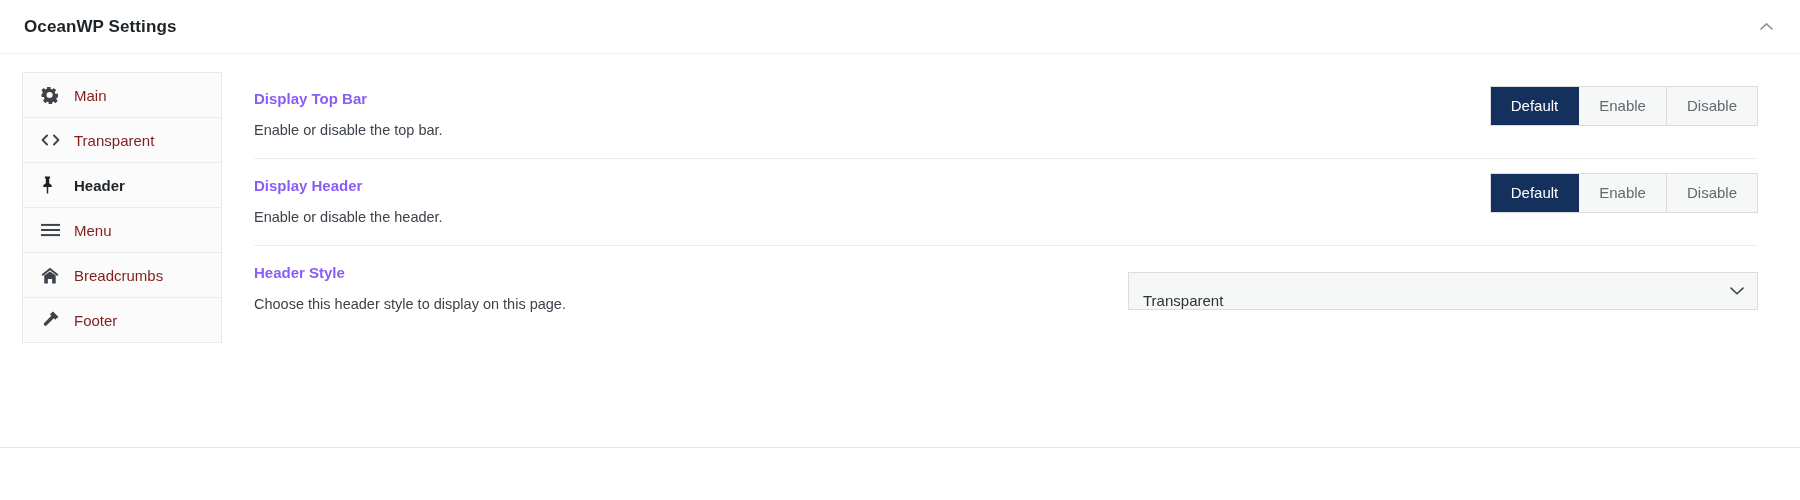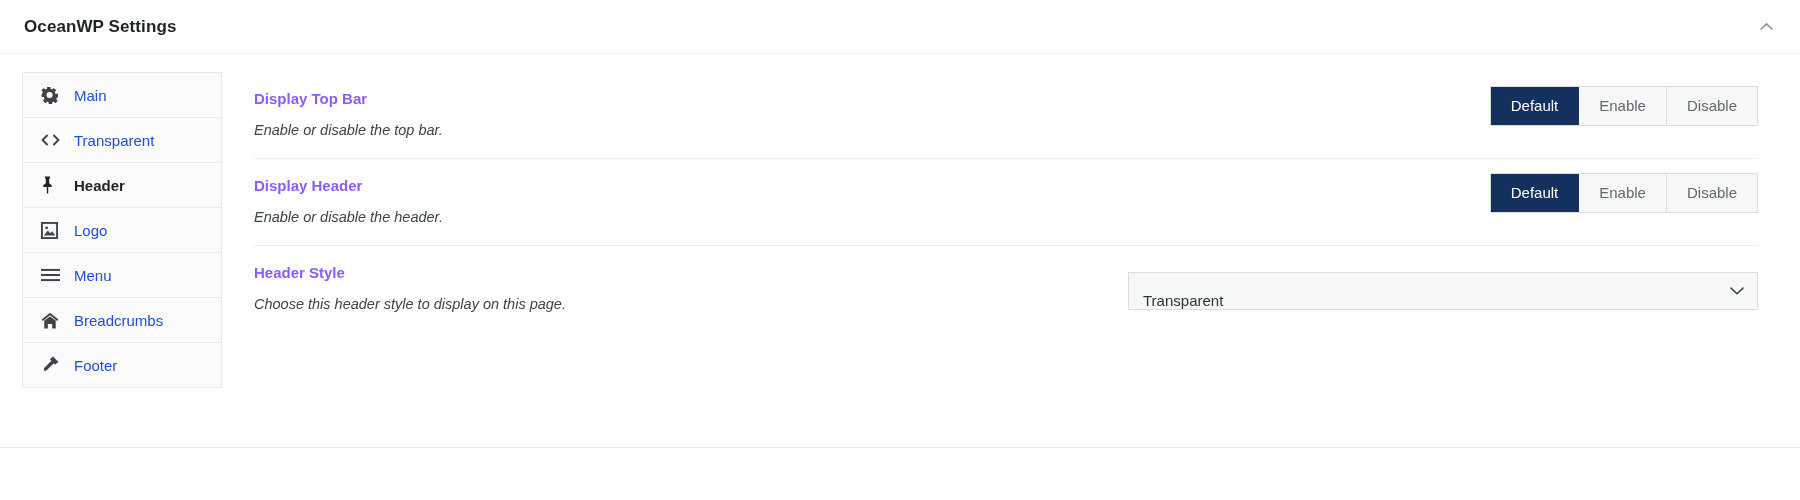--- a/index.html
+++ b/index.html
@@ -88,21 +88,21 @@
     height: 20px;
     display: flex;
     align-items: center;
     justify-content: flex-start;
     color: #3c434a;
     margin-right: 11px;
   }
   .nav-icon svg { display: block; }
   .nav-label {
     font-size: 15px;
-    color: #1d4ed8;
+    color: #7f1d1d;
     line-height: 1;
   }
   .nav-item.is-active .nav-label {
     font-weight: bold;
     color: #1d2327;
   }
   .nav-item.is-active .nav-icon { color: #1d2327; }
 
   
   .panel {
@@ -126,21 +126,20 @@
     font-weight: bold;
     color: #8b5cf6;
     margin: 4px 0 13px 0;
     line-height: 1.2;
   }
   .field-desc {
     font-size: 14.5px;
     color: #3c434a;
     margin: 0;
     line-height: 1.3;
-    font-style: italic;
   }
 
   .field-control {
     display: flex;
     align-items: flex-start;
     padding-top: 2px;
   }
 
   
   .btn-group {
@@ -238,30 +237,20 @@
 
       <div class="nav-item is-active">
         <span class="nav-icon">
           <svg width="13" height="18" viewBox="0 0 14 20" fill="currentColor" aria-hidden="true">
             <path d="M4.2 0.6h5.6v2.2H8.9v5.3l2.8 2.1v2H7.8v7.2h-1.6v-7.2H2.3v-2l2.8-2.1V2.8H4.2z"></path>
           </svg>
         </span>
         <span class="nav-label">Header</span>
       </div>
 
-      <div class="nav-item">
-        <span class="nav-icon">
-          <svg width="17" height="17" viewBox="0 0 18 18" aria-hidden="true">
-            <rect x="1" y="1" width="16" height="16" fill="none" stroke="currentColor" stroke-width="2"></rect>
-            <circle cx="6" cy="6.2" r="1.5" fill="currentColor"></circle>
-            <path d="M3 14.2 L7.2 9 L9.8 12 L11.8 9.8 L15 14.2 Z" fill="currentColor"></path>
-          </svg>
-        </span>
-        <span class="nav-label">Logo</span>
-      </div>
 
       <div class="nav-item">
         <span class="nav-icon">
           <svg width="19" height="14" viewBox="0 0 20 14" aria-hidden="true">
             <rect x="0" y="0.6" width="20" height="2.1" fill="currentColor"></rect>
             <rect x="0" y="5.95" width="20" height="2.1" fill="currentColor"></rect>
             <rect x="0" y="11.3" width="20" height="2.1" fill="currentColor"></rect>
           </svg>
         </span>
         <span class="nav-label">Menu</span>

